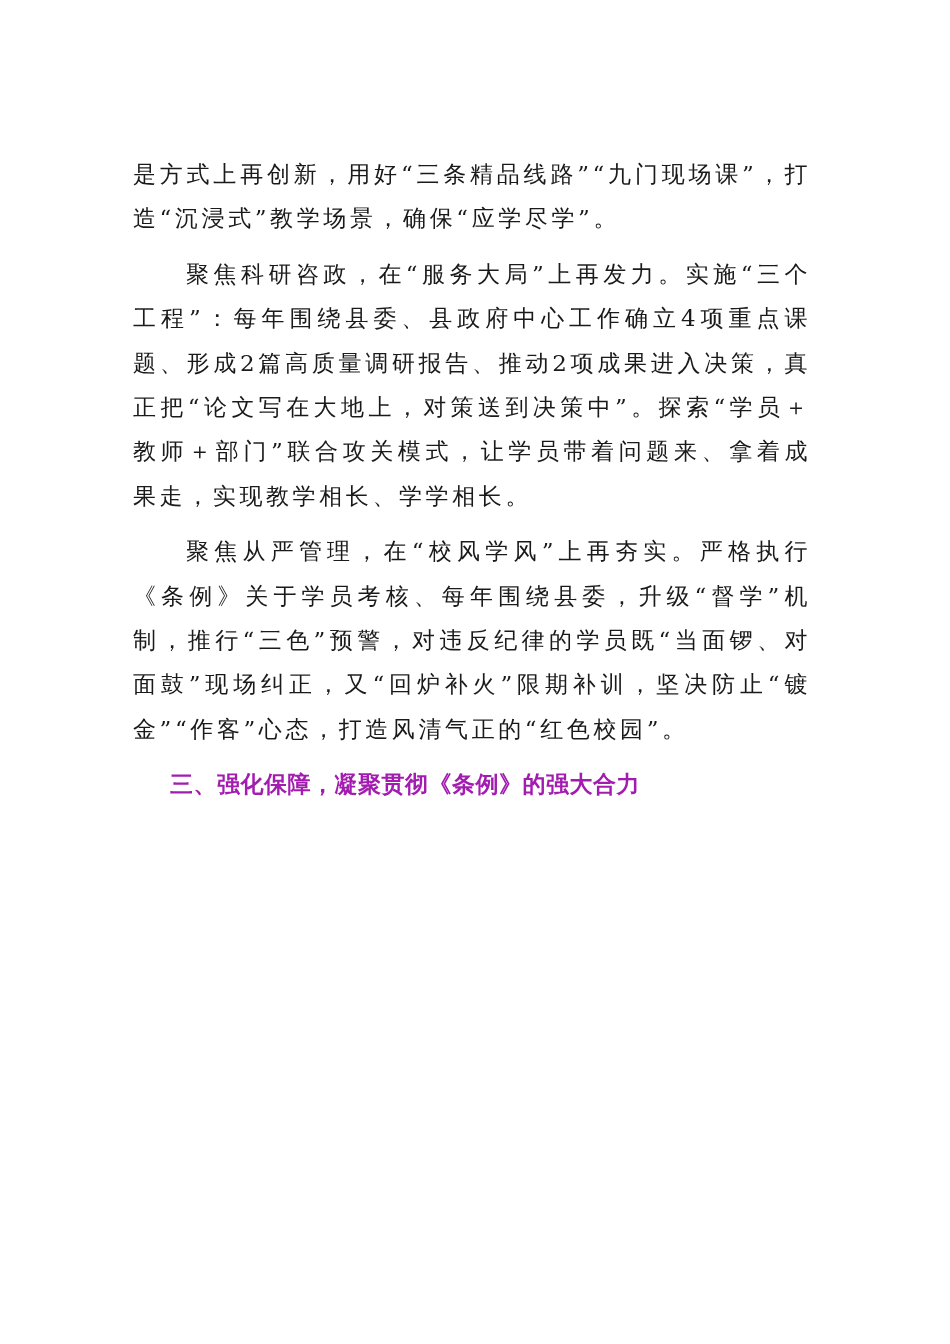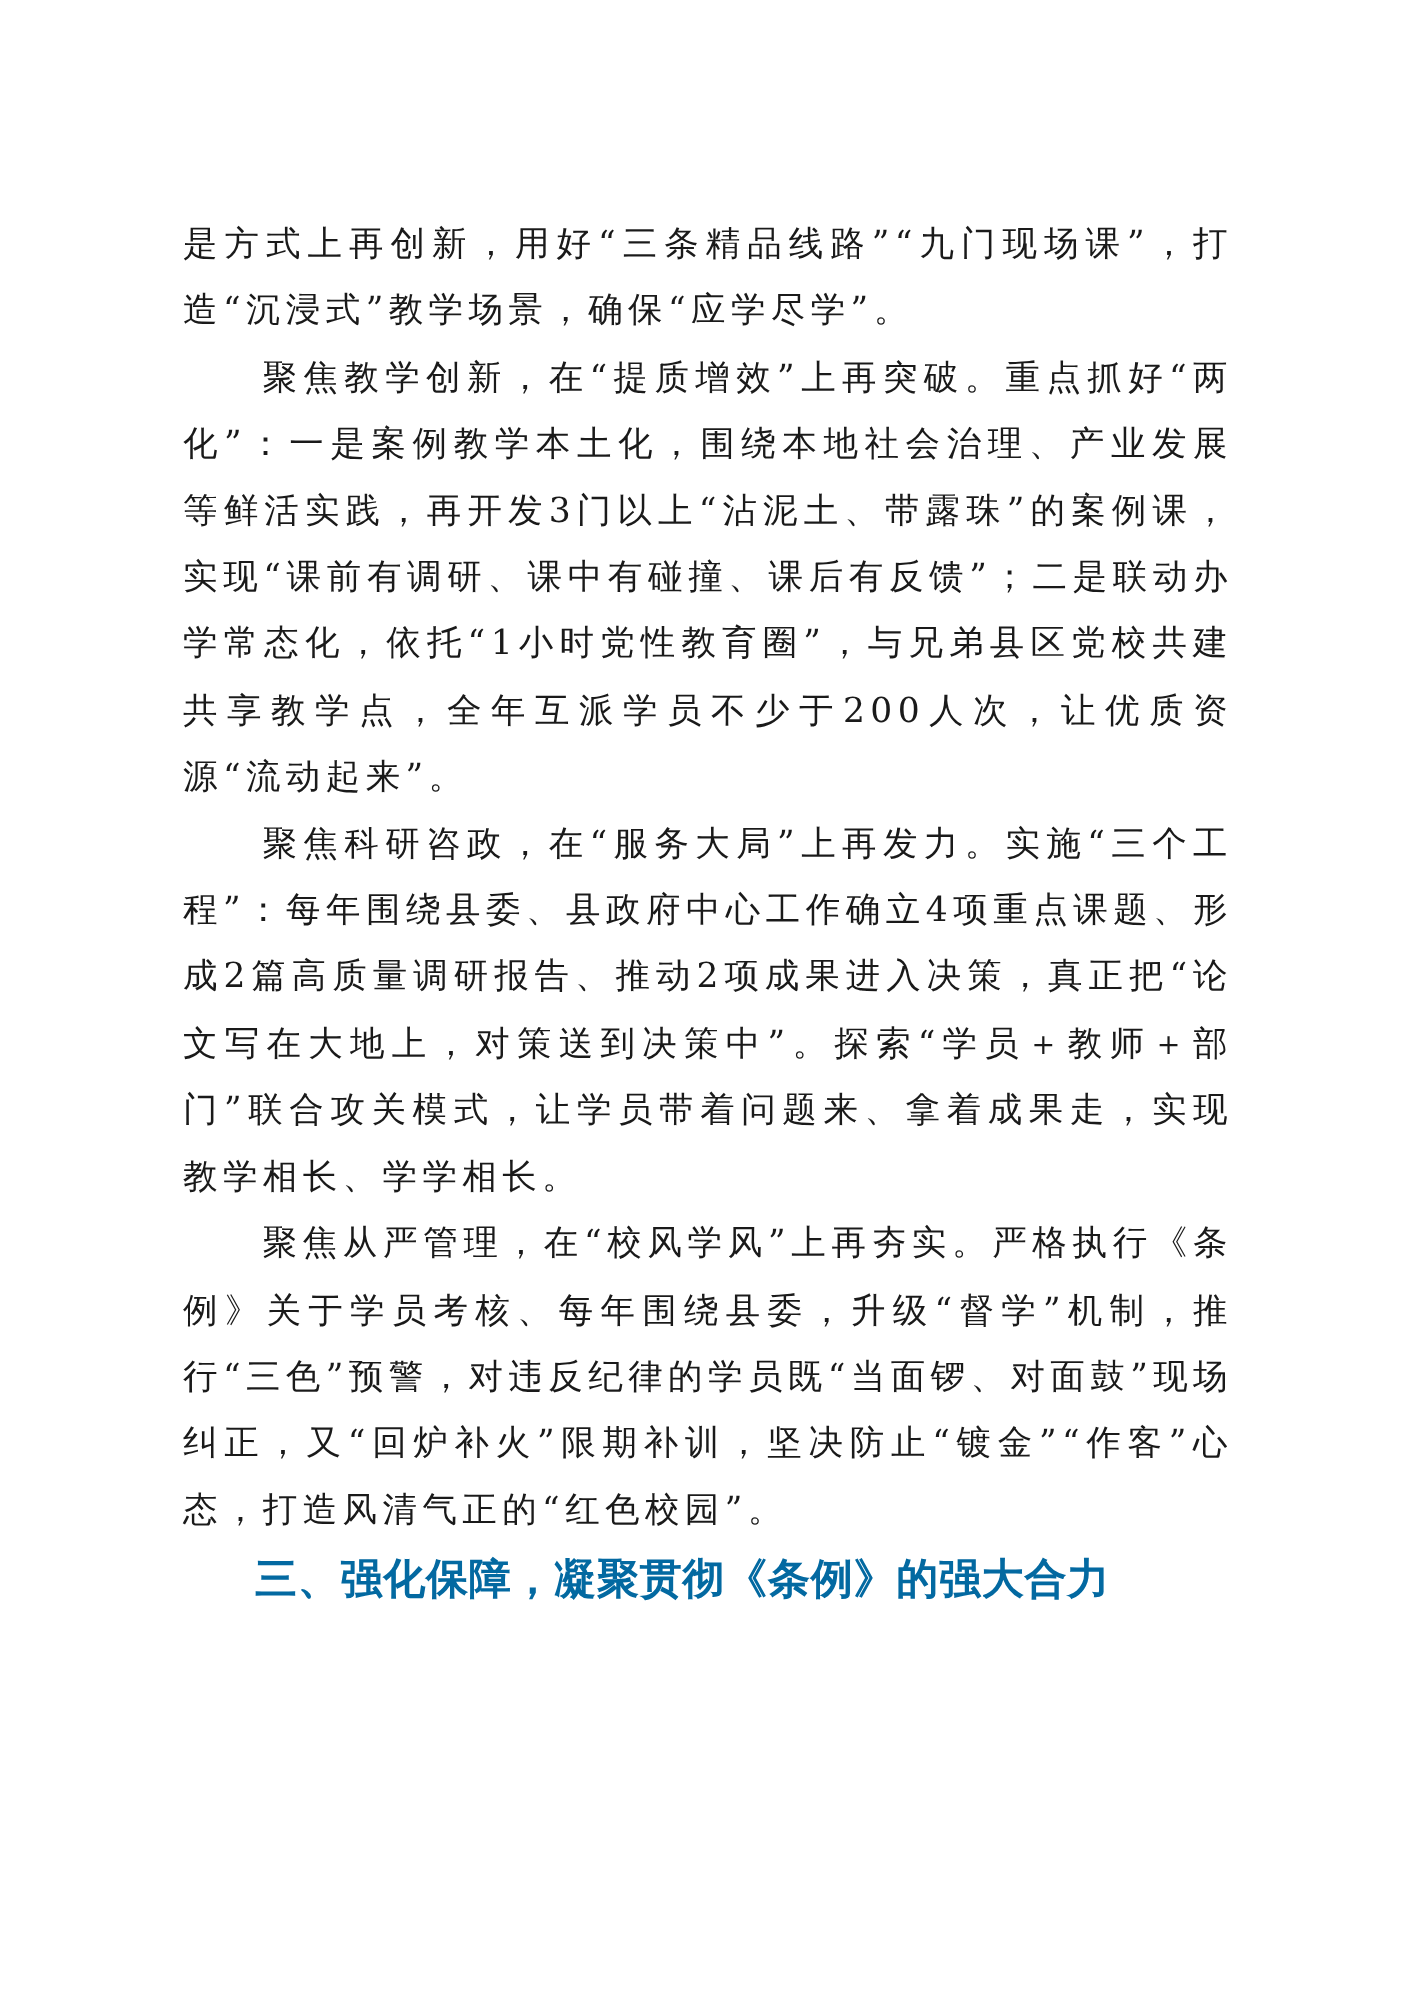--- a/index.html
+++ b/index.html
@@ -21,39 +21,38 @@
       color: #1a1a1a;
     }
     .para {
       font-family: "DejaVu Serif", "Liberation Serif", serif;
       font-size: 23px;
       line-height: 44.4px;
       font-weight: 300;
       letter-spacing: 3.6px;
       text-align: justify;
       text-justify: inter-character;
-      margin: 0;
+      margin: 11px;
       word-break: break-all;
     }
     .para.indent {
       text-indent: 53px;
     }
     .heading {
       font-family: "DejaVu Sans", "Liberation Sans", sans-serif;
-      font-size: 28px;
+      font-size: 23px;
       line-height: 44.4px;
       font-weight: bold;
       letter-spacing: 0.5px;
       margin: 2px 0 0 0;
       padding-left: 48px;
-      color: #0369a1;
+      color: #a21caf;
     }
   </style>
 </head>
 <body>
 
 <div class="page">
   <p class="para">是方式上再创新，用好“三条精品线路”“九门现场课”，打造“沉浸式”教学场景，确保“应学尽学”。</p>
-  <p class="para indent">聚焦教学创新，在“提质增效”上再突破。重点抓好“两化”：一是案例教学本土化，围绕本地社会治理、产业发展等鲜活实践，再开发3门以上“沾泥土、带露珠”的案例课，实现“课前有调研、课中有碰撞、课后有反馈”；二是联动办学常态化，依托“1小时党性教育圈”，与兄弟县区党校共建共享教学点，全年互派学员不少于200人次，让优质资源“流动起来”。</p>
   <p class="para indent">聚焦科研咨政，在“服务大局”上再发力。实施“三个工程”：每年围绕县委、县政府中心工作确立4项重点课题、形成2篇高质量调研报告、推动2项成果进入决策，真正把“论文写在大地上，对策送到决策中”。探索“学员＋教师＋部门”联合攻关模式，让学员带着问题来、拿着成果走，实现教学相长、学学相长。</p>
   <p class="para indent">聚焦从严管理，在“校风学风”上再夯实。严格执行《条例》关于学员考核、每年围绕县委，升级“督学”机制，推行“三色”预警，对违反纪律的学员既“当面锣、对面鼓”现场纠正，又“回炉补火”限期补训，坚决防止“镀金”“作客”心态，打造风清气正的“红色校园”。</p>
   <h2 class="heading">三、强化保障，凝聚贯彻《条例》的强大合力</h2>
 </div>
 
 </body></html>

